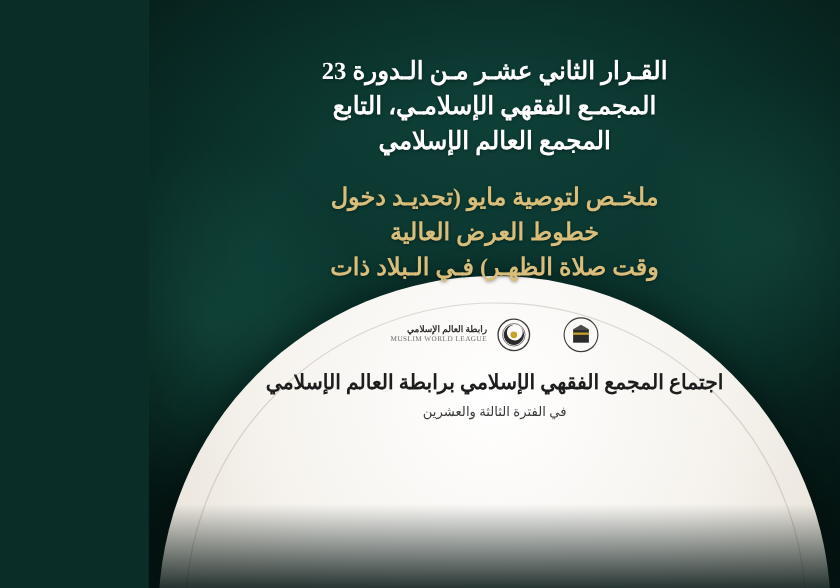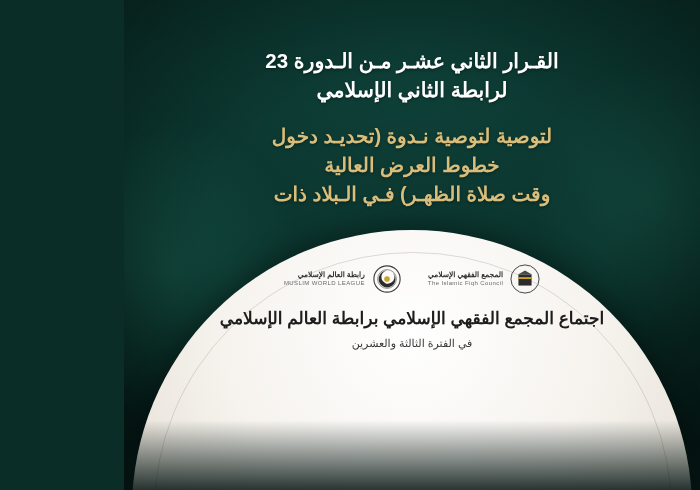--- a/index.html
+++ b/index.html
@@ -6,21 +6,21 @@
     margin: 0;
     padding: 0;
     background: #0a2d28;
   }
   .stage {
     position: relative;
     width: 576px;
     height: 490px;
     overflow: hidden;
     background: radial-gradient(ellipse 120% 90% at 50% 18%, #0e4038 0%, #0b352e 40%, #07241f 75%, #051a17 100%);
-    font-family: Liberation Sans, sans-serif;
+    font-family: Liberation Serif, serif;
   }
   
   .vignette {
     position: absolute;
     inset: 0;
     background:
       radial-gradient(ellipse 85% 70% at 50% 45%, rgba(0,0,0,0) 40%, rgba(0,0,0,0.45) 100%);
     pointer-events: none;
   }
   .glow-left {
@@ -173,47 +173,44 @@
 <body>
 
 <div class="stage">
 
   <div class="glow-left"></div>
   <div class="glow-right"></div>
 
   <div class="text-block">
     <div>
       <p class="title-line">القـرار الثاني عشـر مـن الـدورة 23</p>
-      <p class="title-line">لرابطة الثاني الإسلامي</p>
+      <p class="title-line">المجمـع الفقهي الإسلامـي، التابع</p>
+      <p class="title-line">المجمع العالم الإسلامي</p>
     </div>
     <div class="subtitle-block">
-      <p class="subtitle-line">لتوصية لتوصية نـدوة (تحديـد دخول</p>
+      <p class="subtitle-line">ملخـص لتوصية مايو (تحديـد دخول</p>
       <p class="subtitle-line">خطوط العرض العالية</p>
       <p class="subtitle-line">وقت صلاة الظهـر) فـي الـبلاد ذات</p>
     </div>
   </div>
 
   <div class="plaque-wrap">
     <div class="plaque"></div>
     <div class="plaque-inner-ring"></div>
 
     <div class="plaque-content">
       <div class="logos-row">
 
         <div class="logo">
           <svg class="logo-mark" viewBox="0 0 32 32">
             <circle cx="16" cy="16" r="15" fill="none" stroke="#3b3b3b" stroke-width="1"></circle>
             <rect x="9" y="11" width="14" height="12" fill="#2b2b2b"></rect>
             <rect x="9" y="14" width="14" height="2" fill="#c9a227"></rect>
             <path d="M9 11 L16 7 L23 11 Z" fill="#4a4a4a"></path>
           </svg>
-          <div class="logo-text">
-            <div class="logo-text-ar">المجمع الفقهي الإسلامي</div>
-            <div class="logo-text-en">The Islamic Fiqh Council</div>
-          </div>
         </div>
 
         <div class="logo">
           <svg class="logo-mark" viewBox="0 0 32 32">
             <circle cx="16" cy="16" r="14" fill="none" stroke="#3b3b3b" stroke-width="1.2"></circle>
             <circle cx="16" cy="16" r="10" fill="none" stroke="#6b6b6b" stroke-width="0.8"></circle>
             <path d="M16 7 a9 9 0 1 0 6.4 2.6 A7 7 0 1 1 16 7 Z" fill="#2b2b2b"></path>
             <circle cx="16" cy="16" r="3" fill="#c9a227"></circle>
           </svg>
           <div class="logo-text">

